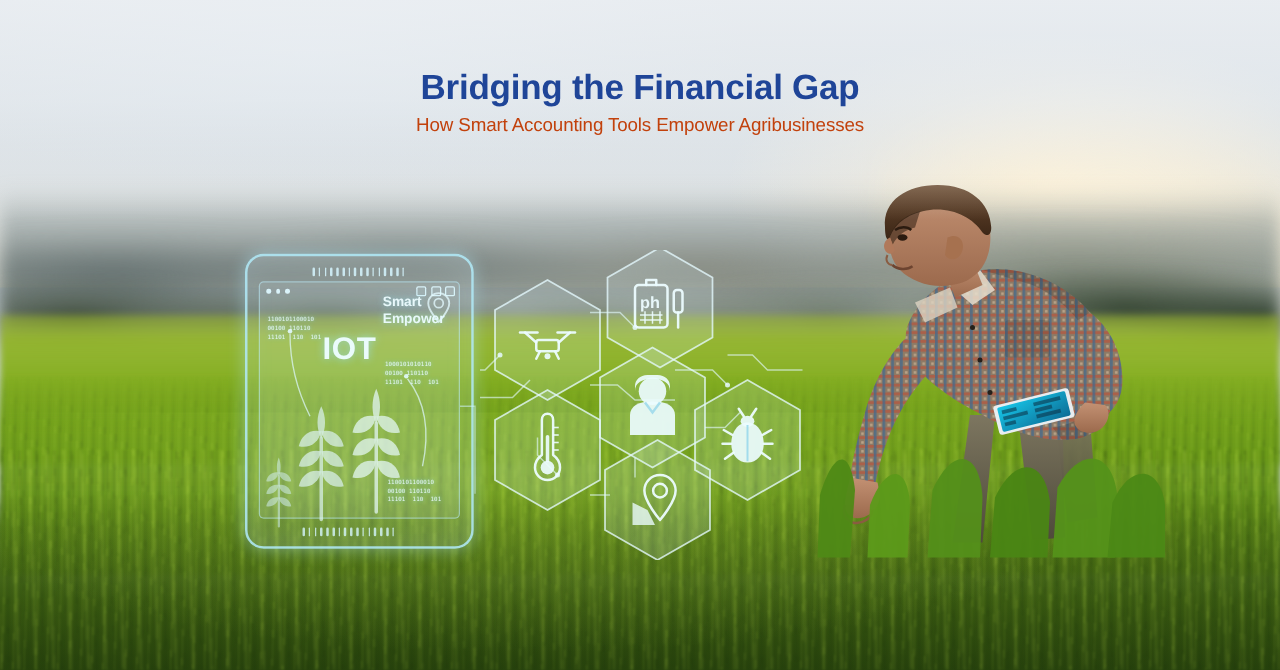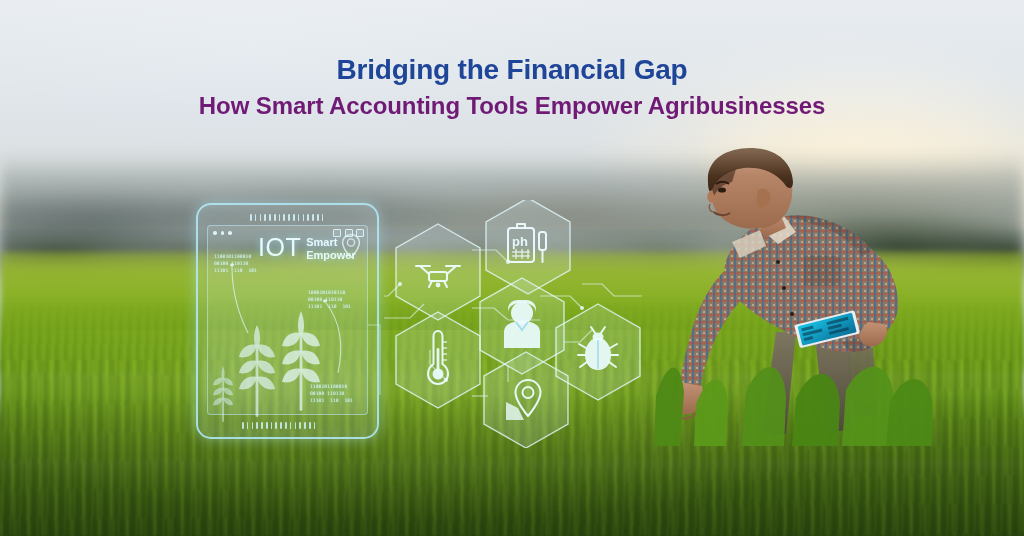--- a/index.html
+++ b/index.html
@@ -116,22 +116,22 @@
   }
 
   
   .headline { position:absolute; left:0; top:54px; width:1024px; text-align:center; }
   .headline .h1 {
     font-size:28px; font-weight:bold; letter-spacing:-.2px;
     color:#1f4598; line-height:1.16;
   }
   .headline .h2 {
     margin-top:6px;
-    font-size:24px; font-weight:bold; letter-spacing:-.1px;
-    color:#701a75; line-height:1.2;
+    font-size:15px; font-weight:normal; letter-spacing:-.1px;
+    color:#c2410c; line-height:1.2;
   }
 
   
   .logo { position:absolute; right:22px; top:14px; width:128px; height:48px; }
   .logo svg { display:block; }
 
   
   .iot-panel {
     position:absolute; left:196px; top:203px; width:183px; height:236px;
     border:2.5px solid rgba(176,232,246,.88);
@@ -152,22 +152,22 @@
     width:8px; height:8px; border:1px solid rgba(222,248,255,.9);
     border-radius:1.5px; display:block; background:rgba(222,248,255,.12);
   }
   .iot-ticks { position:absolute; left:52px; top:9px; display:flex; gap:3.2px; }
   .iot-ticks i { width:1.6px; height:7px; background:rgba(214,246,255,.85); display:block; border-radius:1px; }
   .iot-ticks-b { position:absolute; left:44px; bottom:8px; display:flex; gap:3.2px; }
   .iot-ticks-b i { width:1.6px; height:7px; background:rgba(214,246,255,.8); display:block; border-radius:1px; }
 
   .iot-title { position:absolute; left:60px; top:30px; display:flex; align-items:flex-start; gap:5px; }
   .iot-title .big {
-    font-size:25px; font-weight:normal; color:rgba(236,252,255,.97);
-    letter-spacing:.5px; line-height:1; text-shadow:0 0 7px rgba(150,225,245,.8);
+    font-size:25px; font-weight:bold; color:rgba(236,252,255,.97);
+    letter-spacing:.5px; line-height:1; text-shadow:0 0 7px rgba(150,225,245,.8);margin-top:32px;
   }
   .iot-title .small {
     font-size:11px; font-weight:bold; color:rgba(236,252,255,.95);
     line-height:1.18; padding-top:1px; text-shadow:0 0 6px rgba(150,225,245,.7);
   }
   .pin-badge { position:absolute; right:16px; top:28px; opacity:.9; }
 
   .binary {
     position:absolute; font-family:"DejaVu Sans Mono", monospace;
     font-size:4.6px; line-height:1.55; letter-spacing:.1px;

